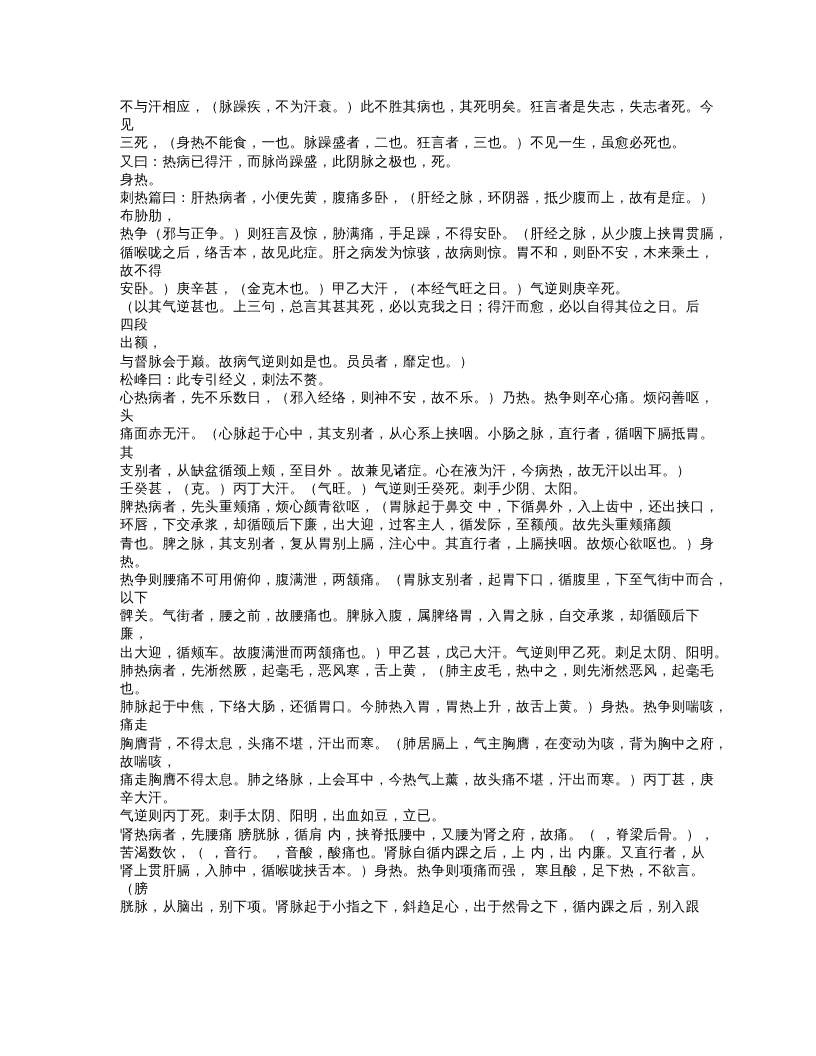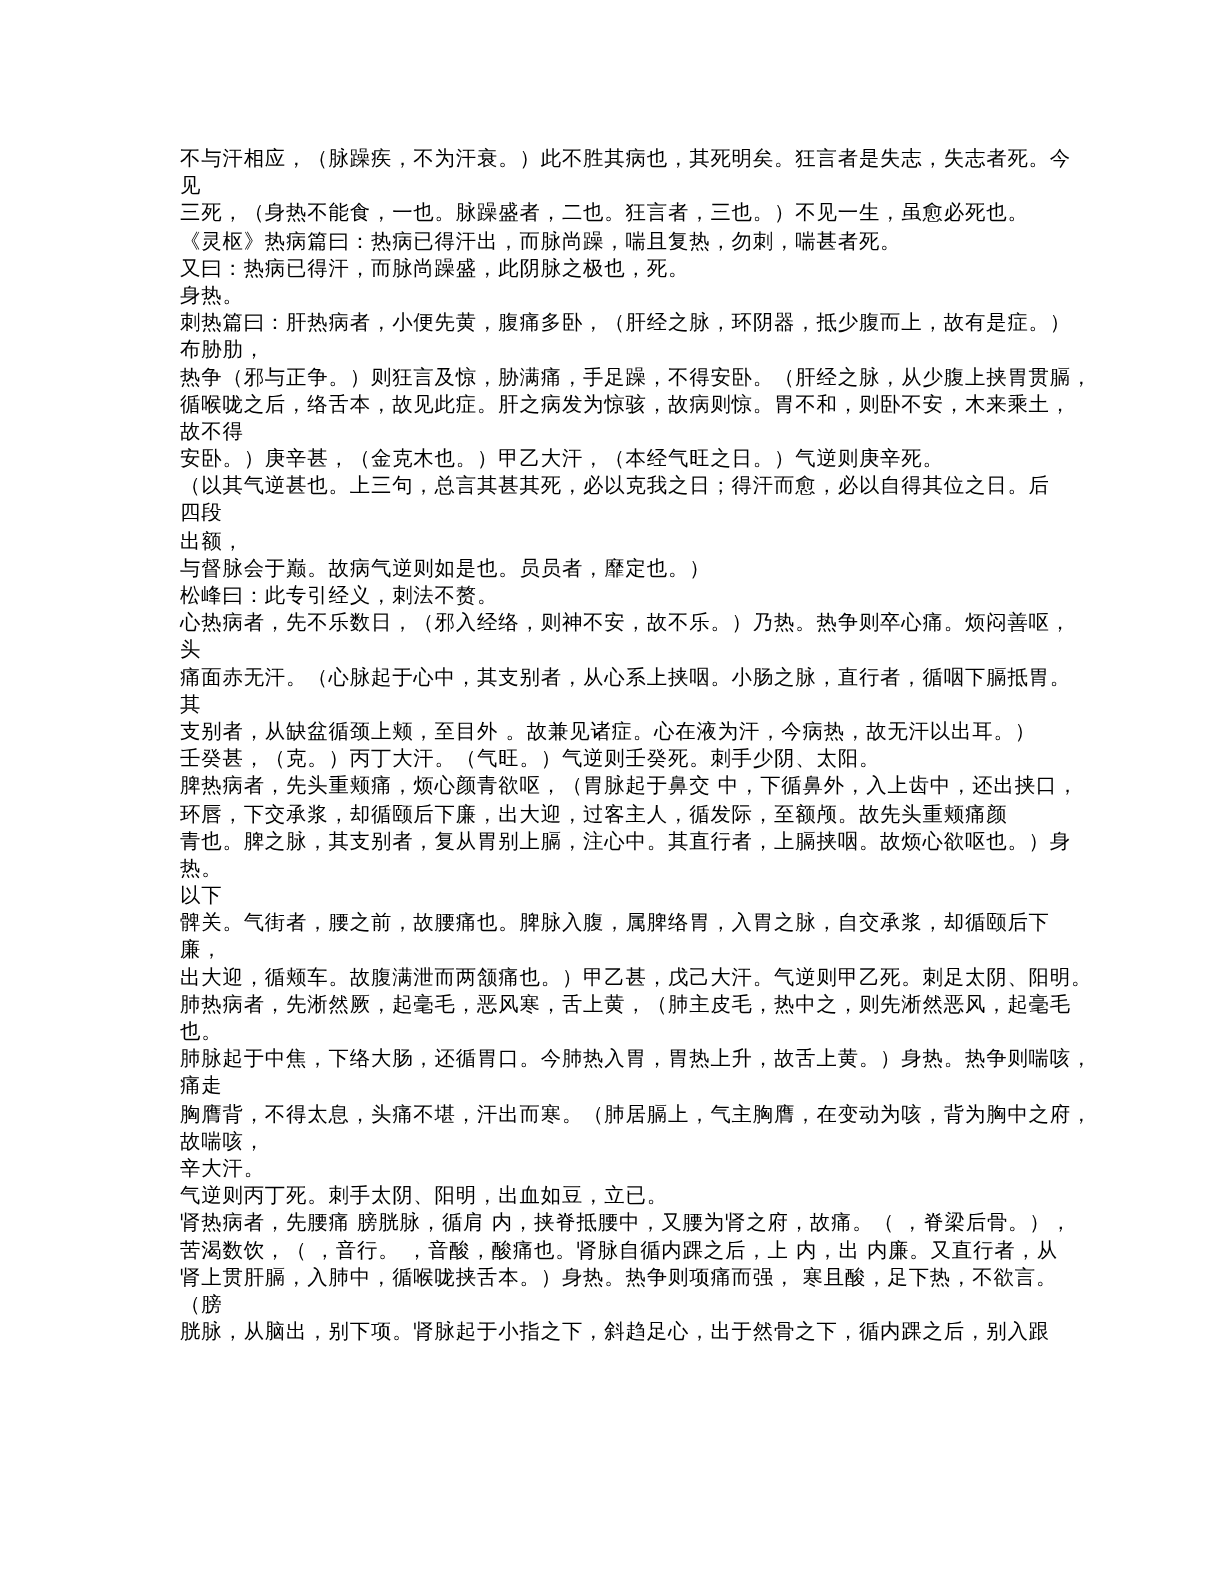--- a/index.html
+++ b/index.html
@@ -31,21 +31,20 @@
       overflow: visible;
     }
   </style>
 </head>
 <body>
 
 <div class="page">
   <span class="line">不与汗相应，（脉躁疾，不为汗衰。）此不胜其病也，其死明矣。狂言者是失志，失志者死。今</span>
   <span class="line">见</span>
   <span class="line">三死，（身热不能食，一也。脉躁盛者，二也。狂言者，三也。）不见一生，虽愈必死也。</span>
-  <span class="line">《灵枢》热病篇曰：热病已得汗出，而脉尚躁，喘且复热，勿刺，喘甚者死。</span>
   <span class="line">又曰：热病已得汗，而脉尚躁盛，此阴脉之极也，死。</span>
   <span class="line">身热。</span>
   <span class="line">刺热篇曰：肝热病者，小便先黄，腹痛多卧，（肝经之脉，环阴器，抵少腹而上，故有是症。）</span>
   <span class="line">布胁肋，</span>
   <span class="line">热争（邪与正争。）则狂言及惊，胁满痛，手足躁，不得安卧。（肝经之脉，从少腹上挟胃贯膈，</span>
   <span class="line">循喉咙之后，络舌本，故见此症。肝之病发为惊骇，故病则惊。胃不和，则卧不安，木来乘土，</span>
   <span class="line">故不得</span>
   <span class="line">安卧。）庚辛甚，（金克木也。）甲乙大汗，（本经气旺之日。）气逆则庚辛死。</span>
   <span class="line">（以其气逆甚也。上三句，总言其甚其死，必以克我之日；得汗而愈，必以自得其位之日。后</span>
   <span class="line">四段</span>
@@ -55,30 +54,32 @@
   <span class="line">心热病者，先不乐数日，（邪入经络，则神不安，故不乐。）乃热。热争则卒心痛。烦闷善呕，</span>
   <span class="line">头</span>
   <span class="line">痛面赤无汗。（心脉起于心中，其支别者，从心系上挟咽。小肠之脉，直行者，循咽下膈抵胃。</span>
   <span class="line">其</span>
   <span class="line">支别者，从缺盆循颈上颊，至目外 。故兼见诸症。心在液为汗，今病热，故无汗以出耳。）</span>
   <span class="line">壬癸甚，（克。）丙丁大汗。（气旺。）气逆则壬癸死。刺手少阴、太阳。</span>
   <span class="line">脾热病者，先头重颊痛，烦心颜青欲呕，（胃脉起于鼻交 中，下循鼻外，入上齿中，还出挟口，</span>
   <span class="line">环唇，下交承浆，却循颐后下廉，出大迎，过客主人，循发际，至额颅。故先头重颊痛颜</span>
   <span class="line">青也。脾之脉，其支别者，复从胃别上膈，注心中。其直行者，上膈挟咽。故烦心欲呕也。）身</span>
   <span class="line">热。</span>
+  <span class="line">热争则腰痛不可用俯仰，腹满泄，两颔痛。（胃脉支别者，起胃下口，循腹里，下至气街中而合，</span>
   <span class="line">以下</span>
   <span class="line">髀关。气街者，腰之前，故腰痛也。脾脉入腹，属脾络胃，入胃之脉，自交承浆，却循颐后下</span>
   <span class="line">廉，</span>
   <span class="line">出大迎，循颊车。故腹满泄而两颔痛也。）甲乙甚，戊己大汗。气逆则甲乙死。刺足太阴、阳明。</span>
   <span class="line">肺热病者，先淅然厥，起毫毛，恶风寒，舌上黄，（肺主皮毛，热中之，则先淅然恶风，起毫毛</span>
   <span class="line">也。</span>
   <span class="line">肺脉起于中焦，下络大肠，还循胃口。今肺热入胃，胃热上升，故舌上黄。）身热。热争则喘咳，</span>
   <span class="line">痛走</span>
   <span class="line">胸膺背，不得太息，头痛不堪，汗出而寒。（肺居膈上，气主胸膺，在变动为咳，背为胸中之府，</span>
   <span class="line">故喘咳，</span>
+  <span class="line">痛走胸膺不得太息。肺之络脉，上会耳中，今热气上薰，故头痛不堪，汗出而寒。）丙丁甚，庚</span>
   <span class="line">辛大汗。</span>
   <span class="line">气逆则丙丁死。刺手太阴、阳明，出血如豆，立已。</span>
   <span class="line">肾热病者，先腰痛 膀胱脉，循肩 内，挟脊抵腰中，又腰为肾之府，故痛。（ ，脊梁后骨。），</span>
   <span class="line">苦渴数饮，（ ，音行。 ，音酸，酸痛也。肾脉自循内踝之后，上 内，出 内廉。又直行者，从</span>
   <span class="line">肾上贯肝膈，入肺中，循喉咙挟舌本。）身热。热争则项痛而强， 寒且酸，足下热，不欲言。</span>
   <span class="line">（膀</span>
   <span class="line">胱脉，从脑出，别下项。肾脉起于小指之下，斜趋足心，出于然骨之下，循内踝之后，别入跟</span>
 </div>
 
 </body></html>

